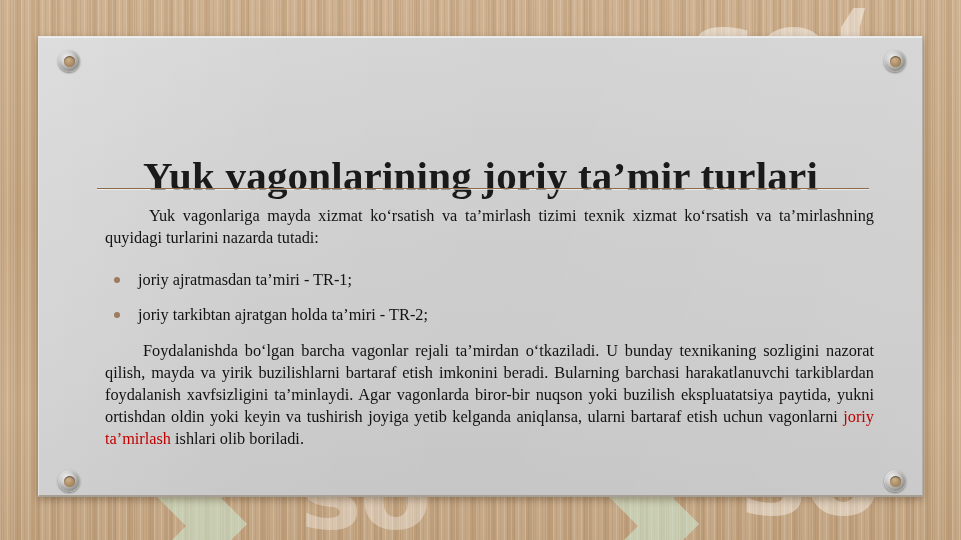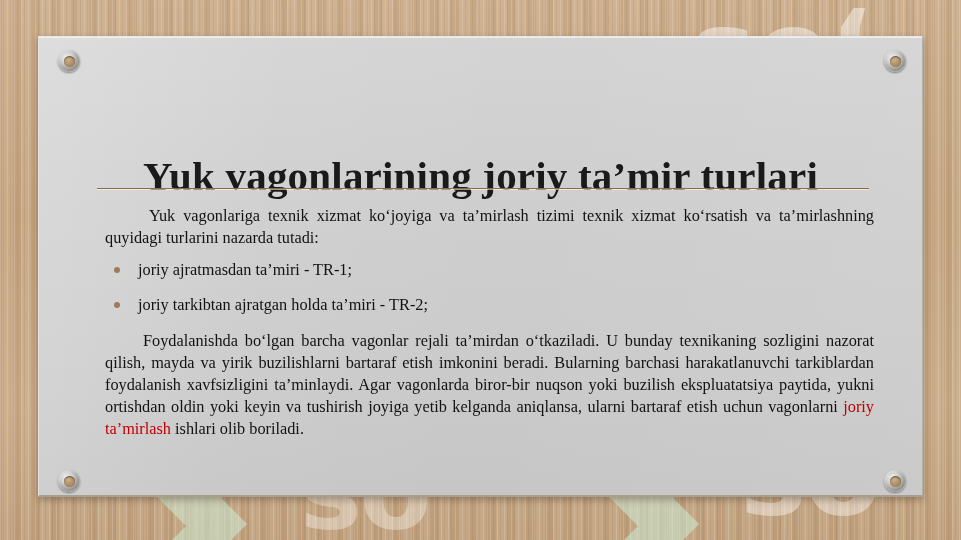--- a/index.html
+++ b/index.html
@@ -189,21 +189,21 @@
     color: #121212;
     text-align: justify;
     text-indent: 44px;
     margin: 0 0 2px 0;
   }
   .para.p2 {
     text-indent: 38px;
   }
   .bullets {
     list-style: none;
-    margin: 10px 0 0 0;
+    margin: 20px 0 0 0;
     padding: 0;
   }
   .bullets li {
     position: relative;
     font-family: "Liberation Serif", serif;
     font-size: 16.3px;
     line-height: 1.3;
     color: #121212;
     padding-left: 33px;
     margin-bottom: 14px;
@@ -263,21 +263,21 @@
     <div class="screw bl"></div>
     <div class="screw br"></div>
 
     <div class="content">
 
       <h1 class="slide-title">Yuk vagonlarining joriy ta’mir turlari</h1>
       <div class="title-rule"></div>
 
       <div class="body-block">
 
-        <p class="para p1">Yuk vagonlariga texnik xizmat ko‘joyiga va ta’mirlash tizimi texnik xizmat ko‘rsatish va ta’mirlashning quyidagi turlarini nazarda tutadi:</p>
+        <p class="para p1">Yuk vagonlariga mayda xizmat ko‘rsatish va ta’mirlash tizimi texnik xizmat ko‘rsatish va ta’mirlashning quyidagi turlarini nazarda tutadi:</p>
 
         <ul class="bullets">
           <li>
             <span class="bullet-dot"></span><span>joriy ajratmasdan ta’miri - TR-1;</span>
           </li>
           <li>
             <span class="bullet-dot"></span><span>joriy tarkibtan ajratgan holda ta’miri - TR-2;</span>
           </li>
         </ul>
 

